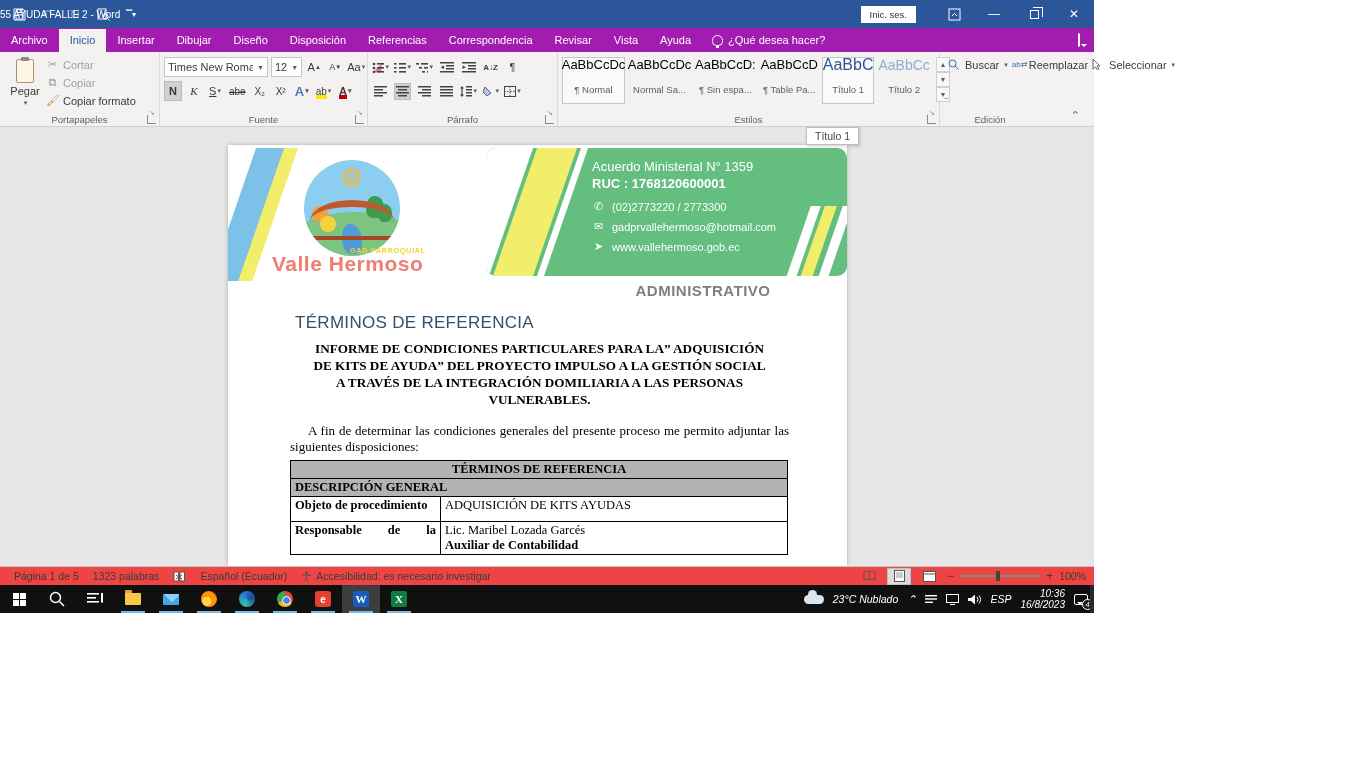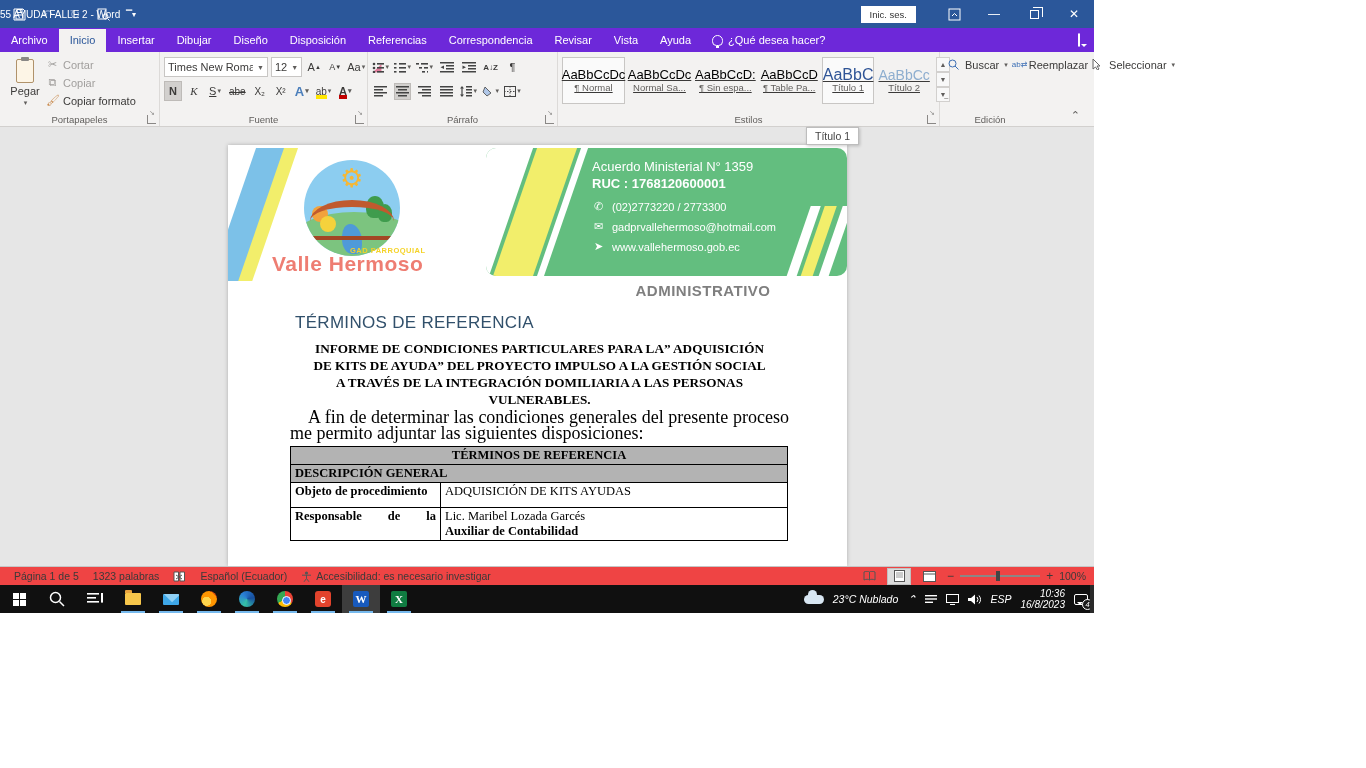--- a/index.html
+++ b/index.html
@@ -12,21 +12,21 @@
   .qat .icon { width:14px; height:14px; display:inline-flex; align-items:center; justify-content:center; font-size:13px; }
   .qat .dim { color:#8fa8cf; }
   .title-text { position:absolute; left:0; right:0; text-align:left; font-size:10px; color:#fff; pointer-events:none; }
   .tb-right { position:absolute; right:0; top:0; height:28px; display:flex; align-items:center; }
   .signin { background:#fff; color:#333; font-size:9.5px; padding:3px 9px; margin-right:18px; cursor:pointer; }
   .winbtn { width:40px; height:28px; display:flex; align-items:center; justify-content:center; font-size:12px; color:#fff; }
   .restore-glyph { position:relative; width:9px; height:9px; border:1px solid #fff; }
   .restore-glyph::before { content:""; position:absolute; left:2px; top:-4px; width:9px; height:9px; border:1px solid #fff; border-left:none; border-bottom:none; }
 
   
-  .tabrow { position:absolute; left:0; top:28px; width:100%; height:24px; background:#6d28d9; display:flex; align-items:flex-end; color:#fff; font-size:11px; }
+  .tabrow { position:absolute; left:0; top:28px; width:100%; height:24px; background:#a21caf; display:flex; align-items:flex-end; color:#fff; font-size:11px; }
   .tab { padding:5px 11px 6px; cursor:pointer; }
   .tab.active { background:#f3f2f1; color:#2b579a; }
   .tellme { display:flex; align-items:center; gap:5px; padding:0 10px 6px; }
   .bulb { width:11px; height:11px; border:1px solid #fff; border-radius:50% 50% 40% 40%; position:relative; }
   .bulb::after { content:""; position:absolute; left:3px; bottom:-3px; width:3px; height:2px; background:#fff; }
   .comment-glyph { width:13px; height:10px; border:1px solid #fff; border-radius:1px; position:relative; }
   .comment-glyph::after { content:""; position:absolute; left:2px; bottom:-4px; border:3px solid transparent; border-top-color:#fff; }
   .tab-spacer { flex:1; }
 
   
@@ -48,21 +48,21 @@
   .fbtn { min-width:18px; height:20px; display:inline-flex; align-items:center; justify-content:center; font-size:11px; cursor:pointer; padding:0 2px; }
   .fbtn.sel { background:#d2d0ce; border:1px solid #bebbb8; }
   .arr7 { font-size:7px; color:#605e5c; margin-left:1px; }
   .underbar { display:inline-block; position:relative; }
   .underbar i { position:absolute; left:0; right:0; bottom:-2px; height:4px; }
   .pline { display:flex; align-items:center; gap:5px; height:24px; }
   .micon { display:inline-flex; align-items:center; justify-content:center; width:17px; height:17px; cursor:pointer; }
   .micon.sel { background:#d2d0ce; border:1px solid #bebbb8; }
   
   .styles-wrap { display:flex; gap:3px; padding-top:2px; }
-  .style-card { width:63px; height:47px; border:1px solid transparent; display:flex; flex-direction:column; align-items:center; justify-content:center; gap:0; cursor:pointer; background:transparent;text-decoration:underline; }
+  .style-card { width:63px; height:47px; border:1px solid transparent; display:flex; flex-direction:column; align-items:center; justify-content:flex-start; gap:12px; cursor:pointer; background:transparent; }
   .style-card.boxed { border:1px solid #c8c6c4; background:#fafafa; }
   .style-card .sample { font-size:13px; color:#000; line-height:14px; }
   .style-card .sname { font-size:9.5px; color:#605e5c; }
   .st1 .sample { font-size:16px; color:#2f5496; }
   .st2 .sample { font-size:14px; color:#8eaecf; }
   .gal-arrows { display:flex; flex-direction:column; margin-left:2px; }
   .gal-arrows span { width:14px; height:15px; border:1px solid #d2d0ce; background:#f8f8f8; font-size:7px; display:flex; align-items:center; justify-content:center; color:#605e5c; cursor:pointer; }
   .edit-stack { display:flex; flex-direction:row; gap:4px; padding:2px 4px; }
   .collapse { position:absolute; right:14px; bottom:4px; font-size:11px; color:#605e5c; cursor:pointer; }
 
@@ -96,21 +96,21 @@
   .contact { position:absolute; left:106px; top:10px; color:#fff; font-family:"Liberation Sans",sans-serif; }
   .c-big { font-size:13px; line-height:17px; }
   .c-row { display:flex; align-items:center; gap:7px; font-size:11px; margin-top:7px; }
   .c-ic { width:13px; display:inline-flex; justify-content:center; }
   .rs { position:absolute; bottom:-10px; height:80px; transform:skewX(-19deg); }
   .admin { position:absolute; left:330px; top:137px; width:290px; text-align:center; font-family:"Liberation Sans",sans-serif; font-weight:bold; font-size:15px; color:#7f7f7f; letter-spacing:.5px; }
 
   .content { padding:0 58px 0 62px; }
   .doc-title { margin:32px 0 0 5px; font-family:"Liberation Sans",sans-serif; font-size:17px; color:#31506b; letter-spacing:.3px; }
   .subtitle { margin-top:7px; text-align:center; font-weight:bold; font-size:13.2px; line-height:17px; color:#000; }
-  .bodypar { margin-top:1px; font-size:18px; line-height:16px; text-align:justify; text-indent:18px; color:#000; }
+  .bodypar { margin-top:15px; font-size:13px; line-height:16px; text-align:justify; text-indent:18px; color:#000; }
   table.doc { border-collapse:collapse; margin-top:5px; width:498px; font-size:12.5px; }
   table.doc td { border:1px solid #000; padding:1px 4px; vertical-align:top; }
   td.grayhead { background:#b3b3b3; text-align:center; font-weight:bold; height:16px; }
   td.graysec { background:#b3b3b3; font-weight:bold; height:16px; }
   td.lab { font-weight:bold; width:150px; }
   .valbold { font-weight:bold; }
   tr.r1 td { height:25px; }
   tr.r2 td { height:22px; vertical-align:bottom; }
 
   

